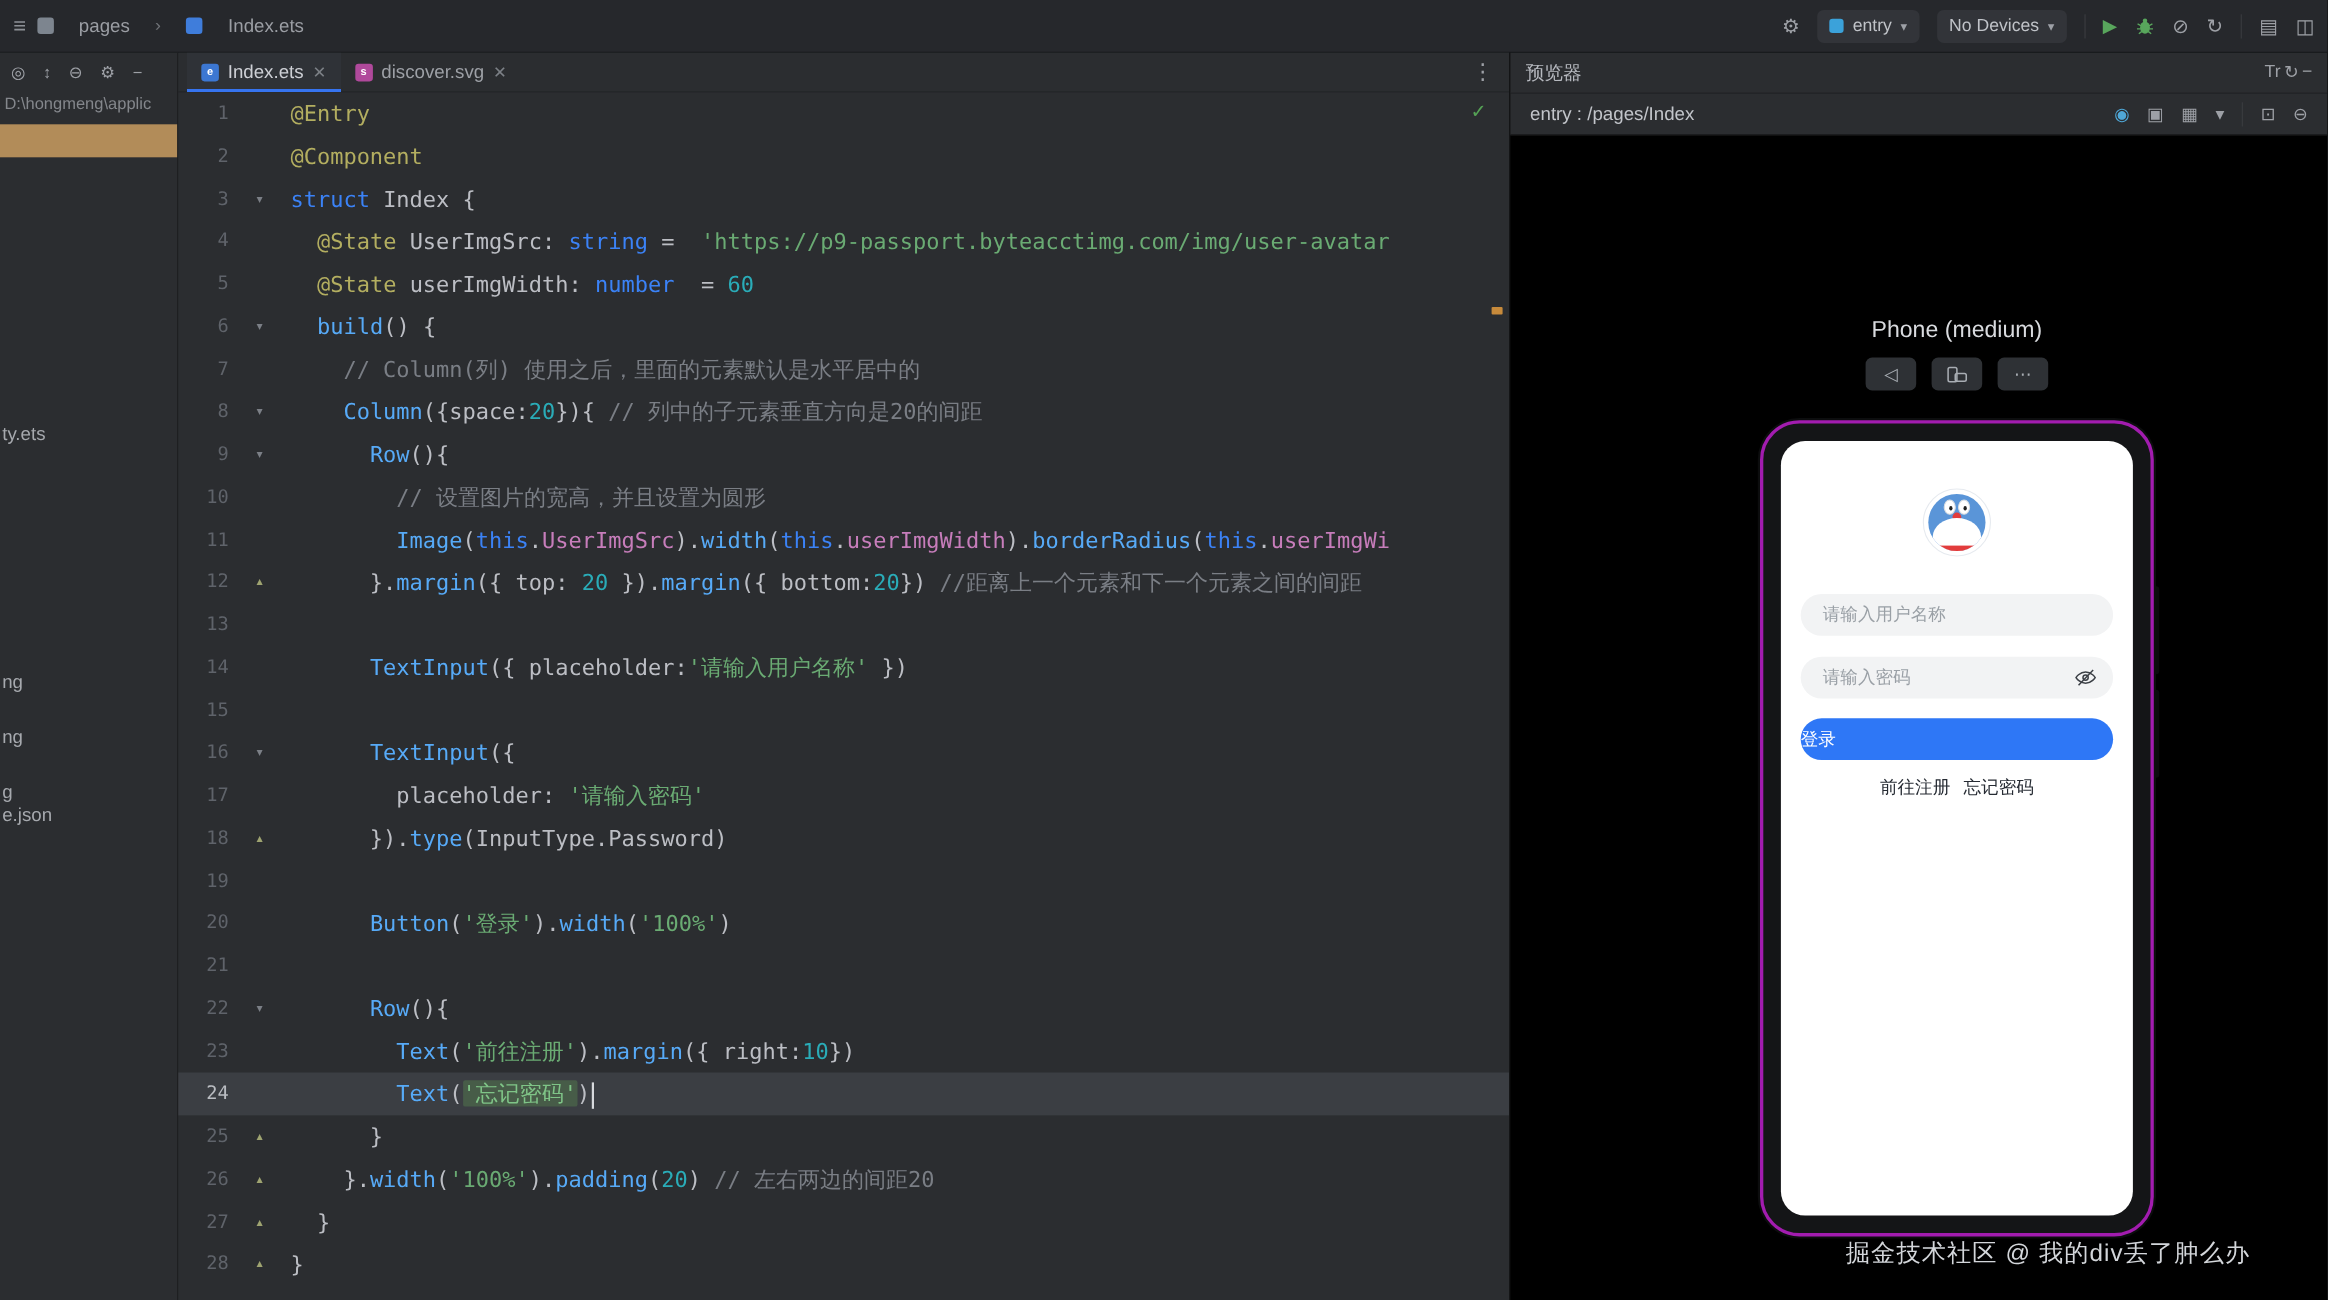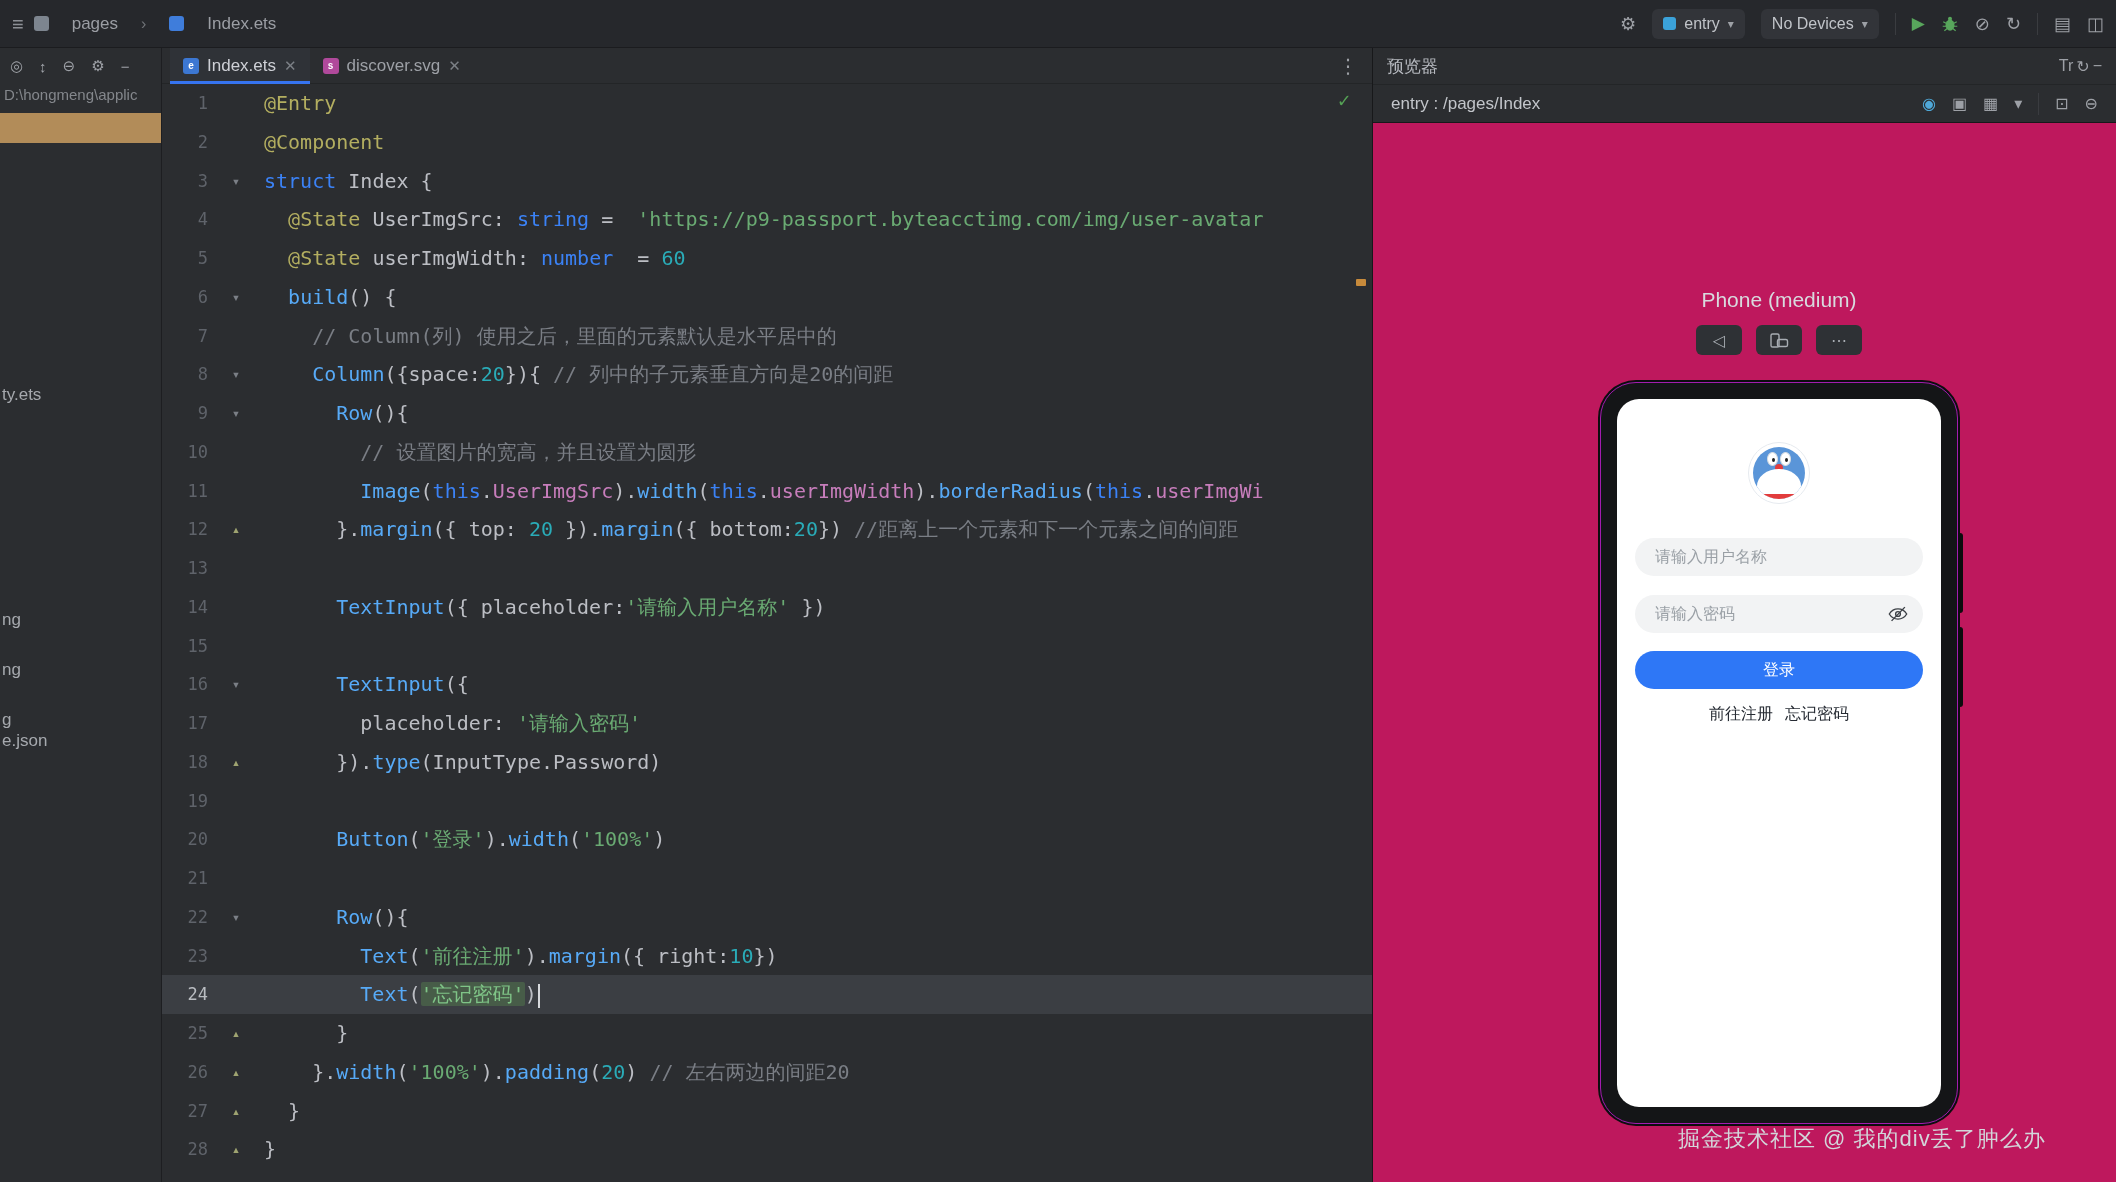--- a/index.html
+++ b/index.html
@@ -53,53 +53,53 @@
   .fold.c{color:#9fa471;}
   .codetext{flex:1;overflow:hidden;}
   .sg-dec{color:#b3ae60;} .sg-kw{color:#3b82f6;} .sg-fn{color:#57aaf7;} .sg-str{color:#6aab73;}
   .sg-num{color:#2aacb8;} .sg-com{color:#7a7e85;} .sg-pl{color:#bcbec4;} .sg-fld{color:#c77dbb;}
   .sg-strsel{color:#7fc487;background:rgba(92,142,82,.38);border-radius:2px;}
   .caret{display:inline-block;width:2px;height:24px;background:#d7d9dd;vertical-align:middle;margin-left:1px;}
   .ed-check{position:absolute;left:1176px;top:4px;color:#55a255;font-size:20px;font-weight:bold;}
   .ed-mark{position:absolute;left:1194px;top:195px;width:10px;height:7px;background:#c78a3b;border-radius:1px;}
 
   
-  #previewer{position:absolute;left:1372px;top:48px;right:0;bottom:0;background:#be185d;border-left:1px solid #17181a;box-sizing:border-box;}
+  #previewer{position:absolute;left:1372px;top:48px;right:0;bottom:0;background:#000000;border-left:1px solid #17181a;box-sizing:border-box;}
   .pv-header{height:36px;background:#2b2d30;border-bottom:1px solid #232527;display:flex;align-items:center;padding:0 14px;font-size:17px;color:#b7bac0;}
   .pv-h-icons{margin-left:auto;display:flex;align-items:center;gap:3px;color:#9da0a6;font-size:16px;}
   .pv-sub{height:37px;background:#2b2d30;border-bottom:1px solid #17181a;display:flex;align-items:center;padding:0 18px;font-size:17px;color:#c2c5ca;}
   .pv-s-icons{margin-left:auto;display:flex;align-items:center;gap:16px;color:#9da0a6;font-size:16px;}
   .pv-s-icons .blue{color:#4fa8d8;}
   .pv-body{position:absolute;left:0;top:73px;right:0;bottom:0;}
   .dev-label{position:absolute;left:227px;top:167px;width:358px;text-align:center;font-size:21px;color:#d8dade;}
   .dev-controls{position:absolute;left:227px;top:204px;width:358px;display:flex;justify-content:center;gap:14px;}
   .dev-btn{width:46px;height:30px;background:#2e3135;border-radius:6px;color:#a8adb3;display:flex;align-items:center;justify-content:center;font-size:16px;}
 
   .phone{position:absolute;left:227px;top:261px;width:358px;height:742px;background:#141517;border-radius:36px;
-         border:1px solid #a21caf;box-sizing:border-box;box-shadow:0 0 0 2px #0c0d0e;}
+         border:3px solid #a21caf;box-sizing:border-box;box-shadow:0 0 0 2px #0c0d0e;}
   .nub{position:absolute;width:9px;background:#0b0c0d;border-radius:3px;left:581px;}
   .nub1{top:412px;height:80px;} .nub2{top:506px;height:80px;}
   .screen{position:absolute;left:16px;top:16px;right:16px;bottom:16px;background:#ffffff;border-radius:22px;overflow:hidden;}
 
   .avatar{position:absolute;left:50%;top:43px;transform:translateX(-50%);width:62px;height:62px;border-radius:50%;
           background:#fff;border:1px solid #e6eaef;box-sizing:border-box;display:flex;align-items:center;justify-content:center;}
   .dora{width:52px;height:52px;border-radius:50%;background:#5a95d8;position:relative;overflow:hidden;}
   .dora .face{position:absolute;left:50%;transform:translateX(-50%);bottom:-4px;width:44px;height:34px;background:#fff;border-radius:50%;}
   .dora .eye{position:absolute;top:5px;width:11px;height:14px;background:#fff;border:1px solid #d8dde2;border-radius:50%;box-sizing:border-box;}
   .dora .eye.l{left:14px;} .dora .eye.r{left:27px;}
   .dora .pupil{position:absolute;top:5px;left:4px;width:3px;height:4px;background:#222;border-radius:50%;}
   .dora .nose{position:absolute;top:17px;left:50%;transform:translateX(-50%);width:8px;height:8px;background:#e23c3c;border-radius:50%;}
   .dora .collar{position:absolute;bottom:0;left:0;width:100%;height:5px;background:#e23c3c;}
 
   .ph-input{position:absolute;left:18px;right:18px;height:38px;background:#f2f3f4;border-radius:20px;
             display:flex;align-items:center;padding:0 20px;box-sizing:border-box;font-size:16px;color:#9aa0a6;}
   .ph-input.i1{top:139px;} .ph-input.i2{top:196px;}
   .eye-ic{position:absolute;right:14px;top:8px;width:22px;height:22px;}
   .ph-btn{position:absolute;left:18px;right:18px;top:252px;height:38px;background:#2e77f6;border-radius:20px;
-          display:flex;align-items:center;justify-content:center;color:#fff;font-size:16px;}
+          display:flex;align-items:center;justify-content:flex-start;color:#fff;font-size:16px;}
   .ph-links{position:absolute;left:0;right:0;top:305px;display:flex;justify-content:center;gap:12px;font-size:16px;color:#262b33;font-weight:500;}
 
   .watermark{position:absolute;left:305px;top:1003px;font-size:22px;color:#d3d6da;letter-spacing:1px;white-space:nowrap;}
 </style>
 </head>
 <body>
 
 <div id="app">
 
   <header id="topbar">

